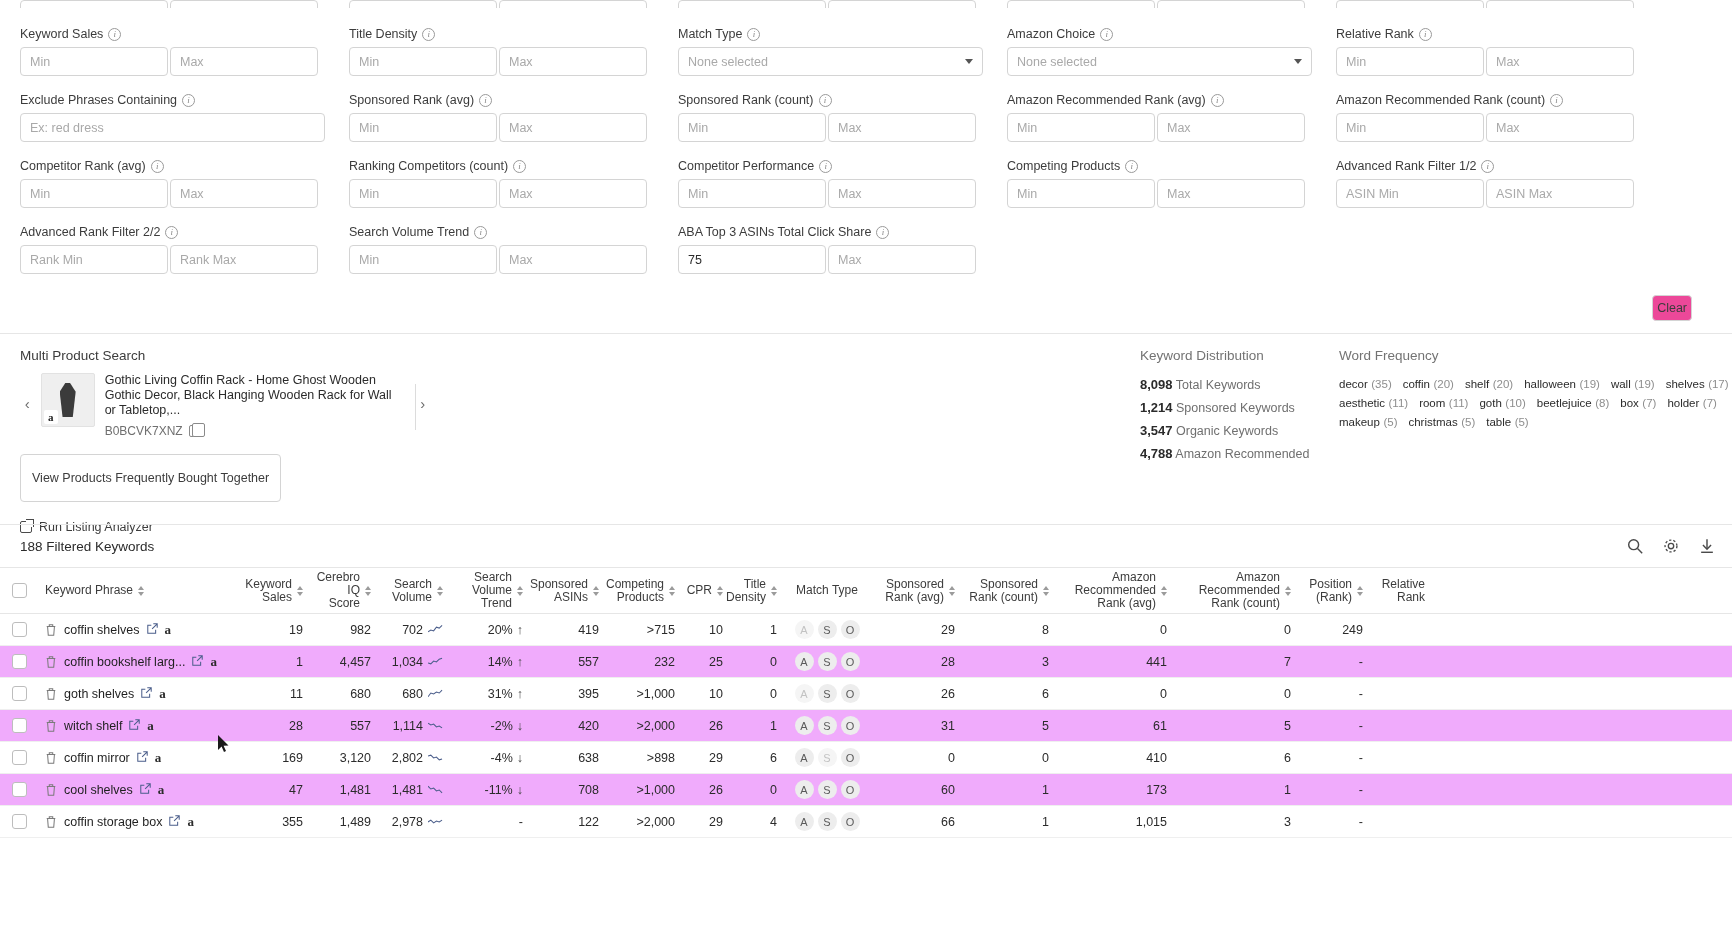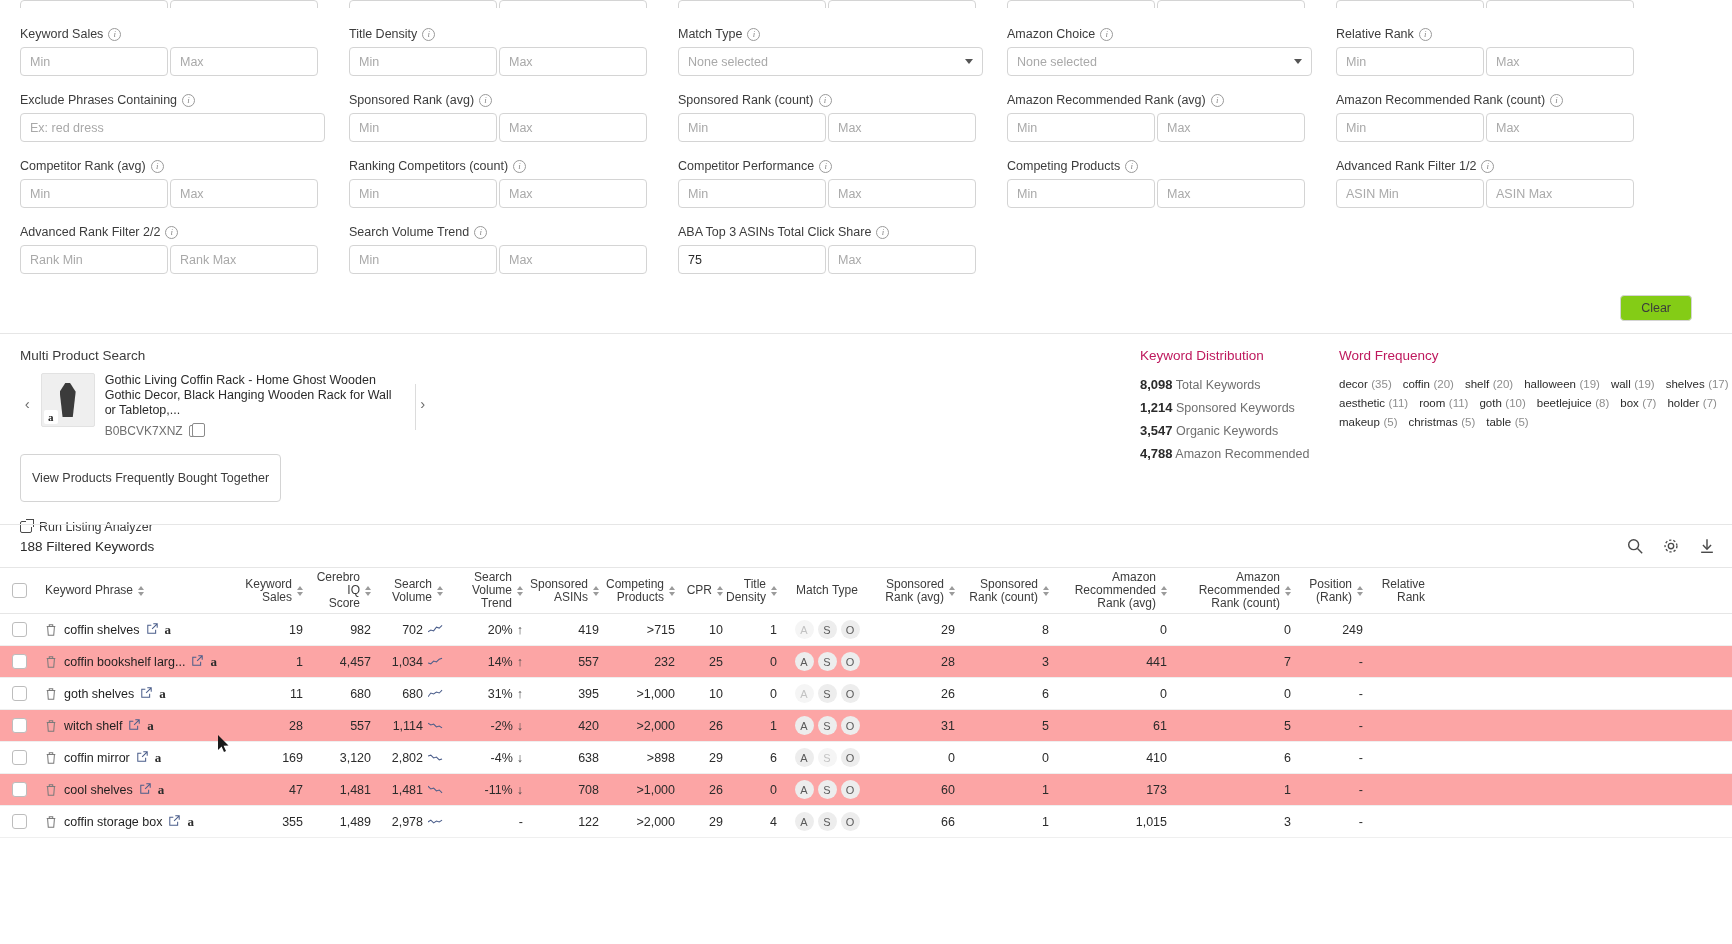--- a/index.html
+++ b/index.html
@@ -76,22 +76,22 @@
     border-top: 5.5px solid #555;
   }
   .cut-row { height: 8px; overflow: hidden; }
   .cut-inp {
     height: 29px; border: 1px solid #d4d4d4; border-radius: 4px;
     width: 148px; background: #fff;
   }
   .clear-row { display: flex; justify-content: flex-end; padding: 8px 20px 12px 0; }
   .clear-btn {
     border: 1px solid #d4d4d4; border-radius: 4px;
-    background: #84cc16; font-size: 12.5px; color: #3c3c3c;
-    padding: 5px 20px; cursor: pointer;
+    background: #ec4899; font-size: 12.5px; color: #3c3c3c;
+    padding: 5px 4px; cursor: pointer;
     font-family: "Liberation Sans", sans-serif;
   }
 
   .divider { height: 1px; background: #e6e6e6; width: 100%; }
 
   
   .mps {
     position: relative;
     padding: 14px 20px 10px 20px;
     height: 190px;
@@ -152,21 +152,21 @@
     width: 12px; height: 12px; border: 1.3px solid #4a4a4a; border-radius: 2px;
     position: relative;
   }
   .ext-ic:after{
     content:""; position:absolute; right:-3px; top:-3px; width:7px;height:7px;
     border-top:1.3px solid #4a4a4a; border-right:1.3px solid #4a4a4a; background:#fff;
   }
 
   .kd { position: absolute; left: 1140px; top: 14px; width: 190px; }
   .wf { position: absolute; left: 1339px; top: 14px; width: 390px; }
-  .panel-h { font-size: 13.5px; color: #be185d; margin-bottom: 14px; }
+  .panel-h { font-size: 13.5px; color: #737373; margin-bottom: 14px; }
   .kd-row { font-size: 12.5px; color: #6f6f6f; margin-bottom: 8px; }
   .kd-row b { color: #2b2b2b; font-weight: bold; font-size: 13px; }
   .wf-wrap { display: flex; flex-wrap: wrap; gap: 5px 11px; width: 400px; }
   .wf-item { font-size: 12.5px; color: #2b2b2b; white-space: nowrap; }
   .wf-item span { color: #8e8e8e; font-size: 11.5px; }
 
   
   .tablebar {
     height: 44px; display: flex; align-items: center;
     padding: 0 20px; border-top: 1px solid #e6e6e6; border-bottom: 1px solid #e6e6e6;
@@ -237,21 +237,21 @@
   .mt-badges { display: flex; gap: 4px; }
   .mtb {
     width: 19px; height: 19px; border-radius: 50%;
     display: flex; align-items: center; justify-content: center;
     font-size: 11px; color: #5a5a5a; background: #ededed;
   }
   .mtb.off { color: #c2c2c2; background: #f5f5f5; }
   .spark { width: 15px; height: 11px; margin-left: 5px; }
   .arrow-up { color: #4a4a4a; margin-left: 4px; }
   .arrow-dn { color: #4a4a4a; margin-left: 4px; }
-  .row-alt { background: #fca5a5; align-items: center; }
+  .row-alt { background: #f0abfc; align-items: center; }
   .cursor {
     position: absolute; left: 218px; top: 735px; width: 12px; height: 18px; z-index: 50;
   }
 </style>
 </head>
 <body>
 
 <div class="page">
 
   <div class="filters">

